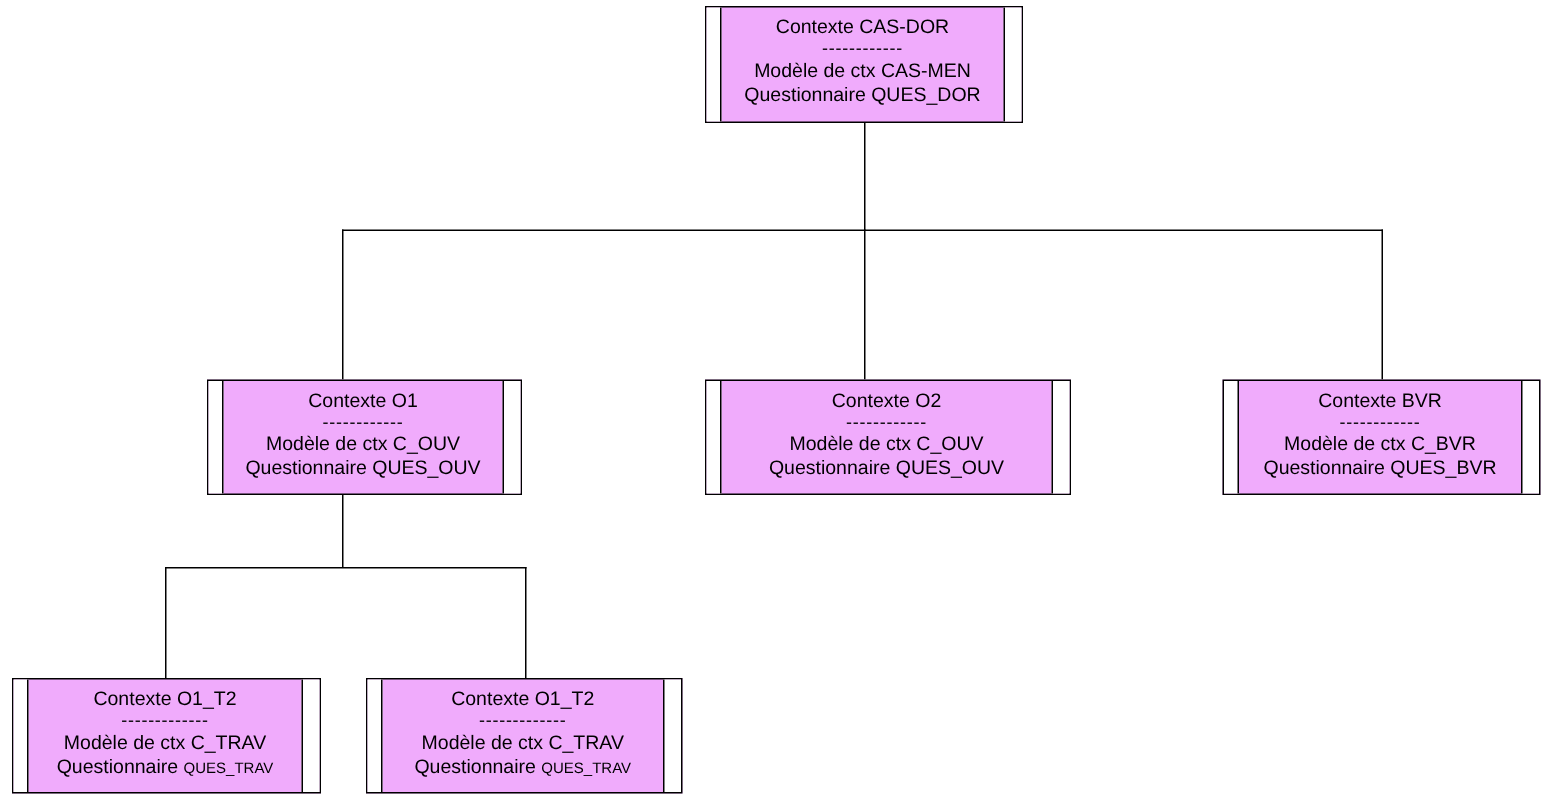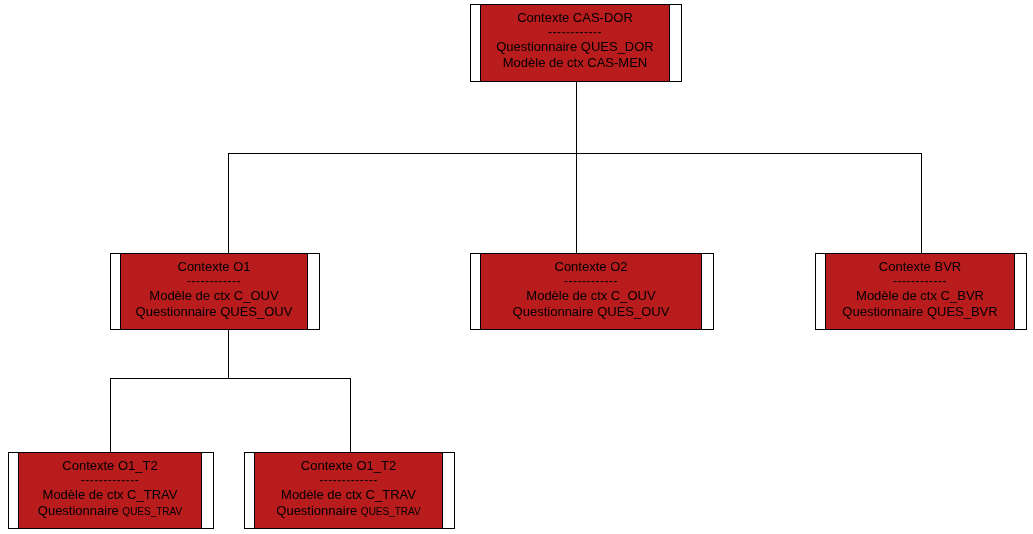--- a/index.html
+++ b/index.html
@@ -23,21 +23,21 @@
     background: #000000;
   }
   .conn-v { width: 1px; }
   .conn-h { height: 1px; }
 
   
   .node {
     position: absolute;
     box-sizing: border-box;
     border: 1px solid #000000;
-    background: #b91c1c;
+    background: #f0abfc;
     display: flex;
     align-items: stretch;
   }
   .node-strip {
     box-sizing: border-box;
     flex: 0 0 auto;
     background: #ffffff;
   }
   .node-strip.left  { border-right: 1px solid #000000; }
   .node-strip.right { border-left: 1px solid #000000; }
@@ -99,30 +99,30 @@
 
   <div class="conn-v" style="left:110px; top:378px; height:74px;"></div>
 
   <div class="conn-v" style="left:350px; top:378px; height:74px;"></div>
 
   <div class="node" style="left:470px; top:4px; width:212px; height:78px;">
     <div class="node-strip left" style="width:10px;"></div>
     <div class="node-body">
       <div class="node-title">Contexte CAS-DOR</div>
       <div class="node-sep">------------</div>
+      <div class="node-attr">Modèle de ctx CAS-MEN</div>
       <div class="node-attr">
         <span>Questionnaire </span>
         <span>QUES_DOR</span>
       </div>
-      <div class="node-attr">Modèle de ctx CAS-MEN</div>
     </div>
     <div class="node-strip right" style="width:12px;"></div>
   </div>
 
-  <div class="node" style="left:110px; top:253px; width:210px; height:77px;justify-content:flex-end;">
+  <div class="node" style="left:138px; top:253px; width:210px; height:77px;justify-content:flex-end;">
     <div class="node-strip left" style="width:10px;"></div>
     <div class="node-body">
       <div class="node-title">Contexte O1</div>
       <div class="node-sep">------------</div>
       <div class="node-attr">Modèle de ctx C_OUV</div>
       <div class="node-attr">
         <span>Questionnaire </span>
         <span>QUES_OUV</span>
       </div>
     </div>

